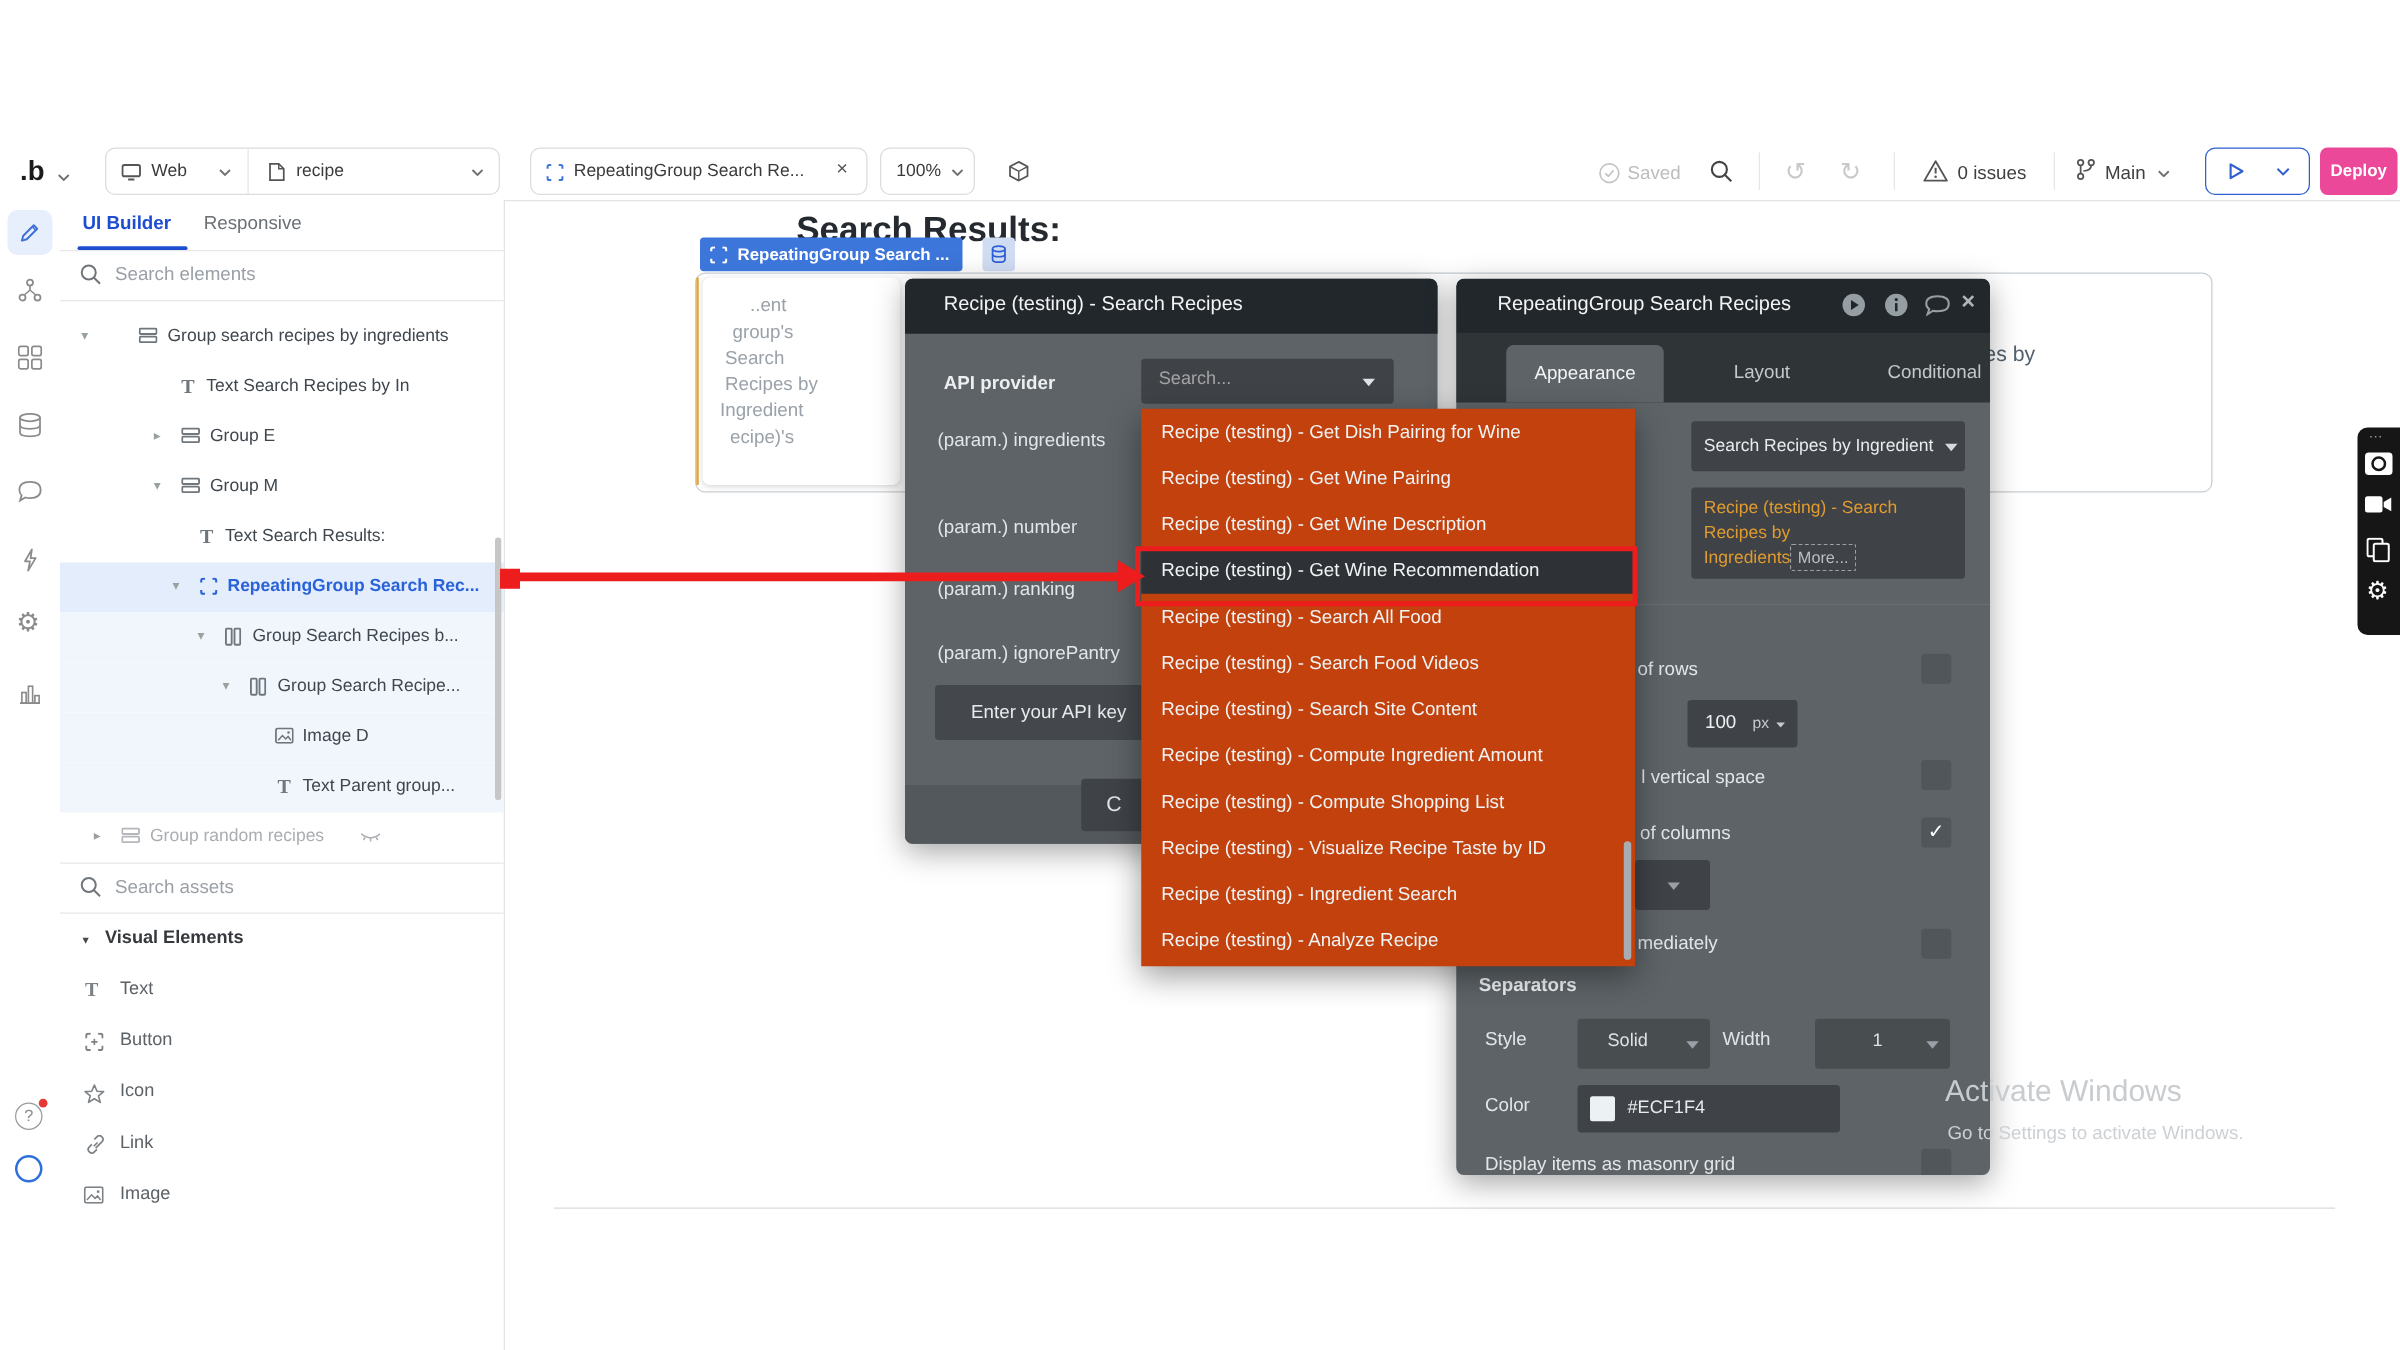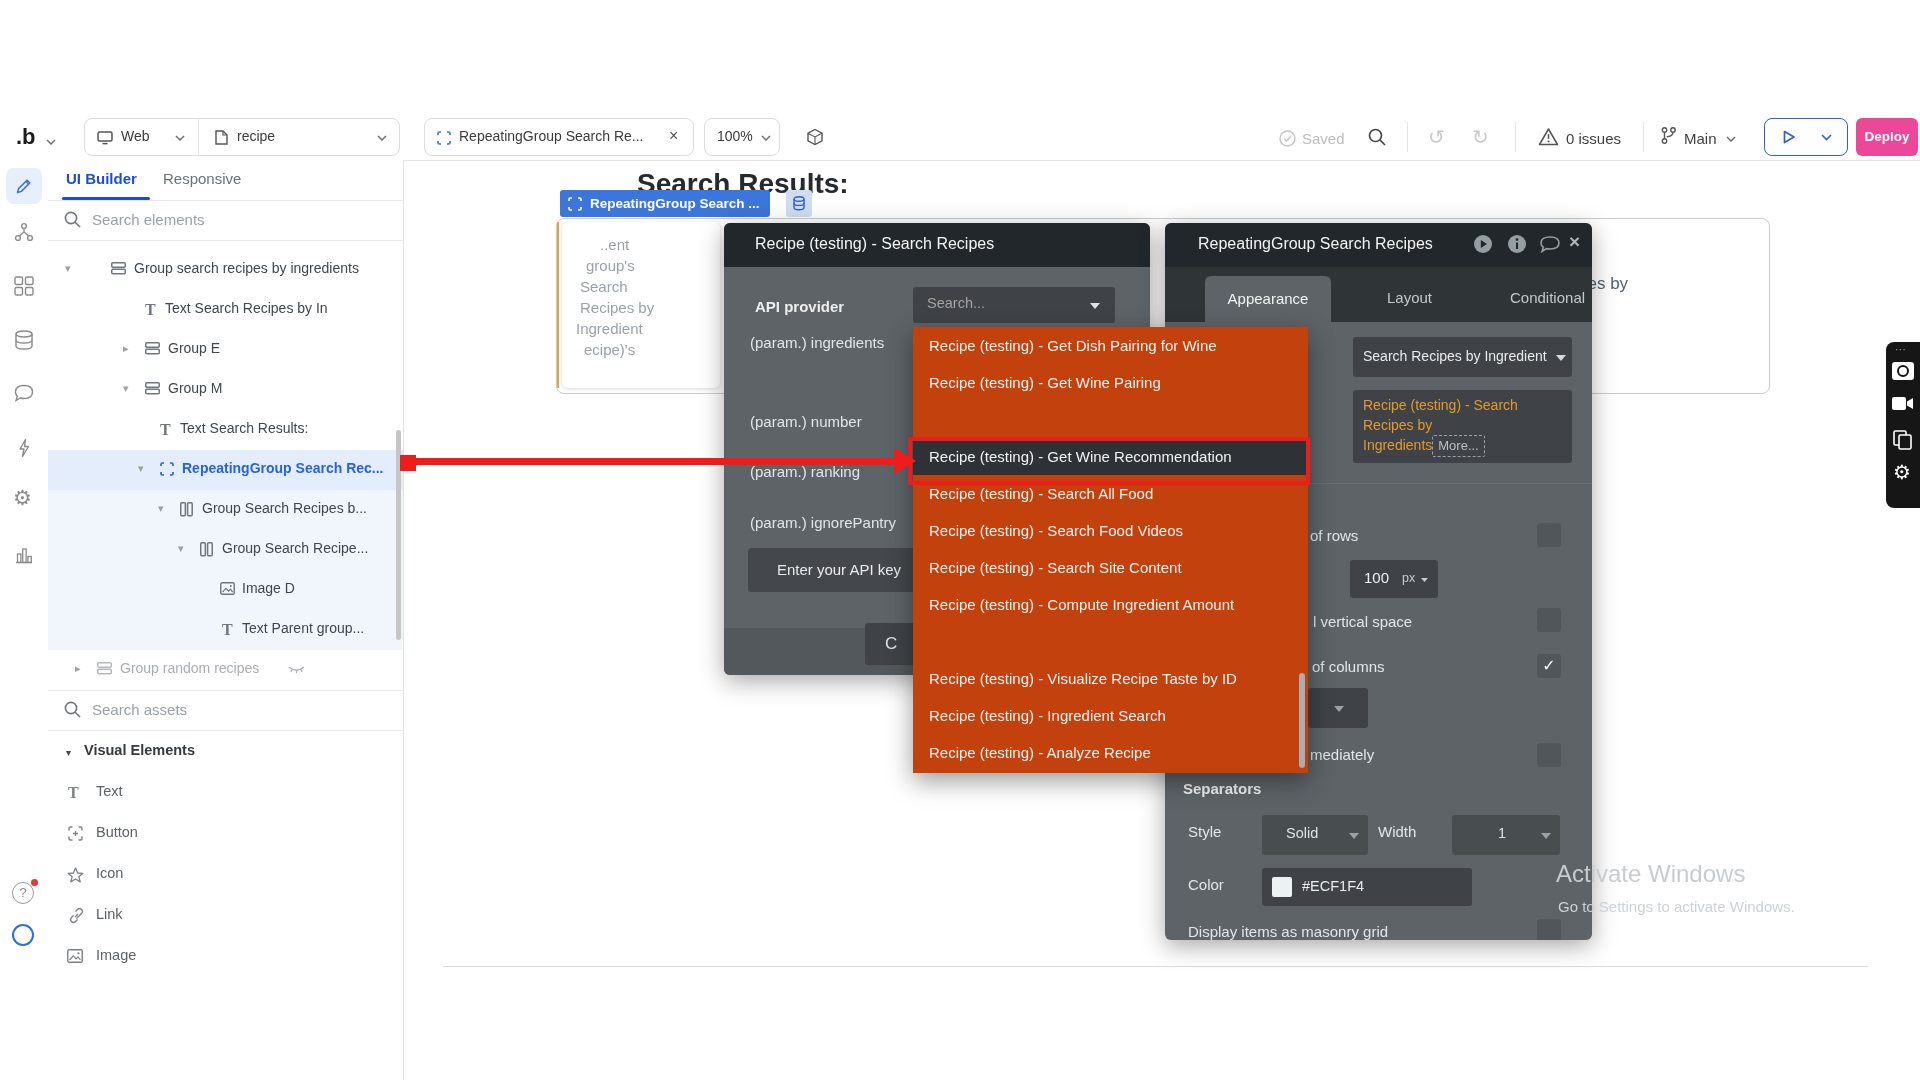--- a/index.html
+++ b/index.html
@@ -422,38 +422,40 @@
   <div class="dm-header">
     <span class="dm-title">Recipe (testing) - Search Recipes</span>
   </div>
   <span class="abs dm-label" style="left:31px;top:75px;font-weight:bold;color:#eceef0;">API provider</span>
   <div class="abs dd-box" style="left:189px;top:64px;width:202px;height:36px;">
     <span class="abs" style="left:14px;top:8px;font-size:14.5px;color:#a3a3a3;">Search...</span>
     <svg class="abs" style="left:176px;top:15px;" width="12" height="8">
         <path d="M1 1 L6 7 L11 1 Z" fill="#dfe3e6"></path>
       </svg>
   </div>
-  <span class="abs dm-label" style="left:26px;top:111px;">(param.) ingredients</span>
+  <span class="abs dm-label" style="left:26px;top:121px;">(param.) ingredients</span>
   <span class="abs dm-label" style="left:26px;top:190px;">(param.) number</span>
   <span class="abs dm-label" style="left:26px;top:240px;">(param.) ranking</span>
   <span class="abs dm-label" style="left:26px;top:291px;">(param.) ignorePantry</span>
   <div class="abs dinput" style="left:24px;top:325px;width:182px;height:44px;text-align:center;line-height:44px;font-size:15px;color:#e8eaec;">Enter your API key</div>
   <div class="m1-footer">
     <div class="abs dd-box" style="left:141px;top:-5px;width:120px;height:42px;line-height:42px;padding-left:20px;font-size:17px;color:#dfe3e6;box-sizing:border-box;">C</div>
   </div>
 </div>
 
 <div class="abs apdd">
   <div class="ap-item" style="top:0;">Recipe (testing) - Get Dish Pairing for Wine</div>
   <div class="ap-item" style="top:37px;">Recipe (testing) - Get Wine Pairing</div>
+  <div class="ap-item" style="top:74px;">Recipe (testing) - Get Wine Description</div>
   <div class="ap-item ap-item-hl" style="top:111px;">Recipe (testing) - Get Wine Recommendation</div>
   <div class="ap-item" style="top:148px;">Recipe (testing) - Search All Food</div>
   <div class="ap-item" style="top:185px;">Recipe (testing) - Search Food Videos</div>
   <div class="ap-item" style="top:222px;">Recipe (testing) - Search Site Content</div>
   <div class="ap-item" style="top:259px;">Recipe (testing) - Compute Ingredient Amount</div>
+  <div class="ap-item" style="top:296px;">Recipe (testing) - Compute Shopping List</div>
   <div class="ap-item" style="top:333px;">Recipe (testing) - Visualize Recipe Taste by ID</div>
   <div class="ap-item" style="top:370px;">Recipe (testing) - Ingredient Search</div>
   <div class="ap-item" style="top:407px;">Recipe (testing) - Analyze Recipe</div>
   <div class="ap-scroll"></div>
 </div>
 
 <div class="abs dmodal panel">
   <div class="dm-header">
     <span class="dm-title" style="left:33px;">RepeatingGroup Search Recipes</span>
     <svg class="hdr-ic" style="left:308px;" width="20" height="20">

